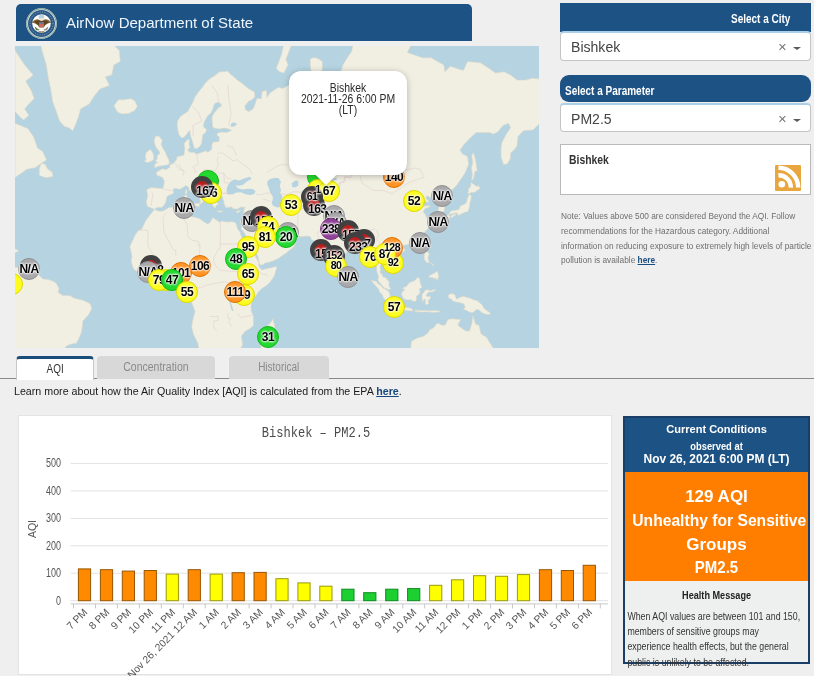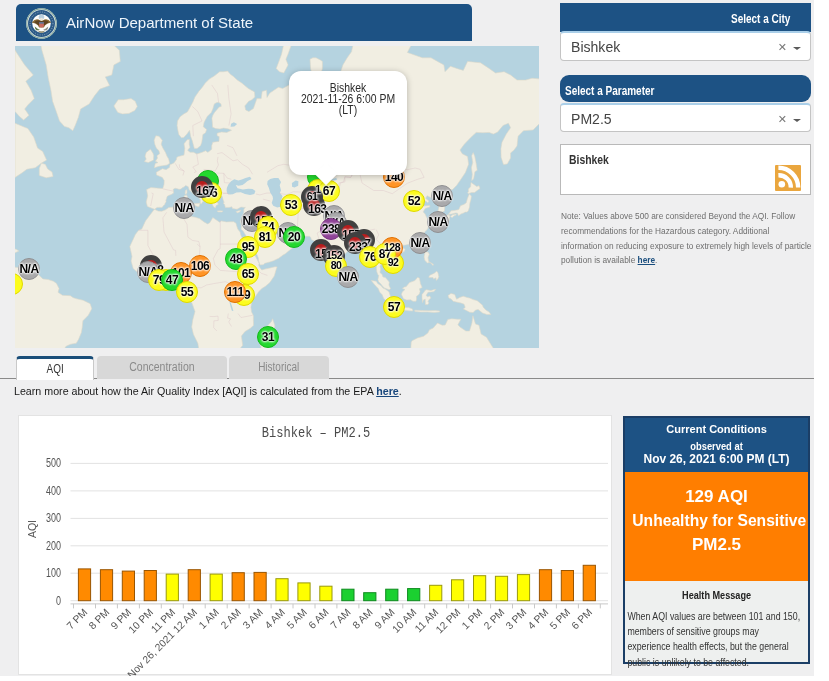--- a/index.html
+++ b/index.html
@@ -52,21 +52,21 @@
 #rssbox svg { position:absolute; right:9px; bottom:3px; }
 #note { left:561px; top:209px; width:280px; font-size:8.3px; color:#6e6e6e; line-height:14.8px; }
 #note a { color:#1a4e7e; font-weight:bold; }
 
 
 #tabline { left:0px; top:378px; width:814px; height:1px; background:#8a8a8a; }
 .tab { top:355.5px; height:23px; border-radius:4px 4px 0 0; font-size:12.5px; text-align:center; line-height:22px; }
 .tab span { display:inline-block; transform:scaleX(0.84); }
 #tab1 { left:16px; width:78px; background:#fff; border:1px solid #c9c9c9; border-top:3px solid #1a4e7a; border-bottom:none; color:#333; height:24px; z-index:3; font-size:12.9px; line-height:19px; }
 #tab1 span { transform:scaleX(0.77); }
-#tab2 { left:97px; width:130px; background:#d8d8d8; color:#8a8a8a; }
+#tab2 { left:97px; width:118px; background:#d8d8d8; color:#8a8a8a; }
 #tab3 { left:229px; width:100px; background:#d8d8d8; color:#8a8a8a; }
 #tab3 span { transform:scaleX(0.80); }
 #learn { left:14px; top:385px; width:500px; font-size:11px; color:#1a1a1a; white-space:nowrap; transform:scaleX(0.97); transform-origin:left top; }
 #learn a { color:#19477c; font-weight:bold; }
 
 
 #chart { left:18px; top:415px; width:594px; height:260px; background:#fff; border:1px solid #e3e3e3; }
 #ctitle { position:absolute; left:0; top:9px; width:594px; text-align:center; font-family:"Liberation Mono", monospace; font-size:14px; color:#4a4a4a; transform:scaleX(0.86); }
 
 
@@ -214,21 +214,21 @@
 </svg>
 <div class="mk g" style="left:182px;top:124px"></div>
 <div class="mk y" style="left:185px;top:136px">56</div>
 <div class="mk r" style="left:176px;top:130px">167</div>
 <div class="mk n" style="left:146px;top:151px">N/A</div>
 <div class="mk y" style="left:265px;top:148px">53</div>
 <div class="mk n" style="left:214px;top:164px">N/A</div>
 <div class="mk r" style="left:235px;top:160px">154</div>
 <div class="mk y" style="left:242px;top:170px">74</div>
 <div class="mk n" style="left:250px;top:176px">N/A</div>
-<div class="mk g" style="left:268px;top:180px">20</div>
+<div class="mk g" style="left:260px;top:180px">20</div>
 <div class="mk y" style="left:239px;top:180px">81</div>
 <div class="mk y" style="left:222px;top:190px">95</div>
 <div class="mk g" style="left:210px;top:202px">48</div>
 <div class="mk y" style="left:222px;top:217px">65</div>
 <div class="mk r" style="left:125px;top:209px">168</div>
 <div class="mk n" style="left:110px;top:215px">N/A</div>
 <div class="mk o" style="left:174px;top:209px">106</div>
 <div class="mk o" style="left:155px;top:216px">101</div>
 <div class="mk y" style="left:140px;top:223px">7</div>
 <div class="mk y" style="left:133px;top:223px">79</div>
@@ -402,17 +402,18 @@
 
 <div class="abs" id="cc">
   <div class="h">
       <div class="l1">Current Conditions</div>
       <div class="l2">observed at</div>
       <div class="l3">Nov 26, 2021 6:00 PM (LT)</div>
     </div>
   <div class="o">
       <div>129 AQI</div>
       <div>Unhealthy for Sensitive</div>
+      <div>Groups</div>
       <div>PM2.5</div>
     </div>
   <div class="hm"><span>Health Message</span></div>
   <div class="bd">When AQI values are between 101 and 150,<br>members of sensitive groups may<br>experience health effects, but the general<br>public is unlikely to be affected.</div>
 </div>
 
 </body></html>

